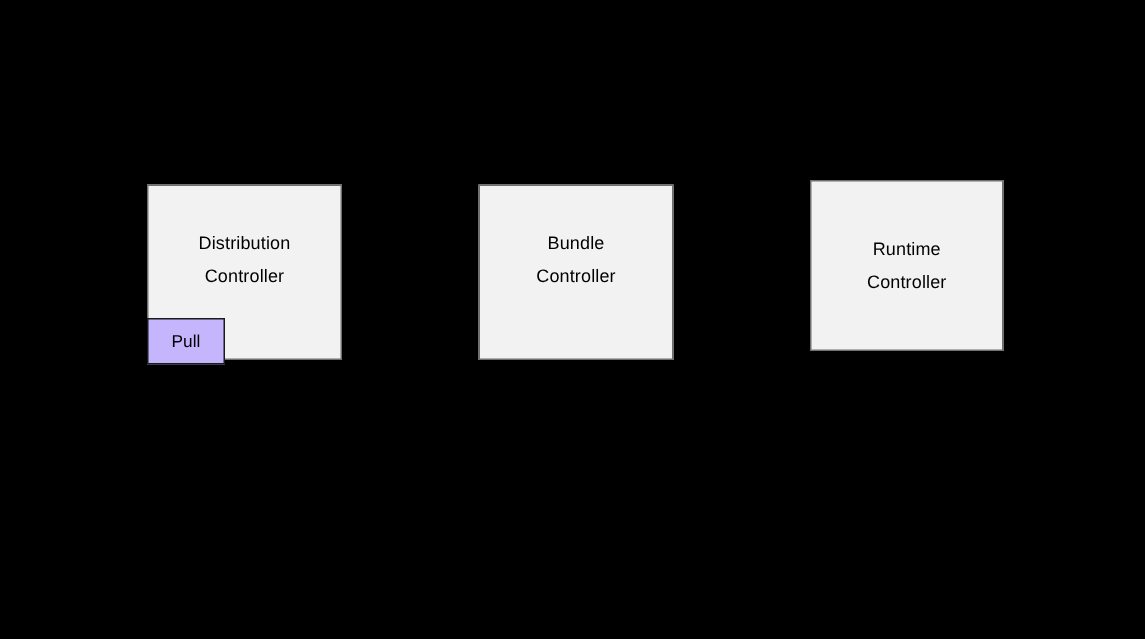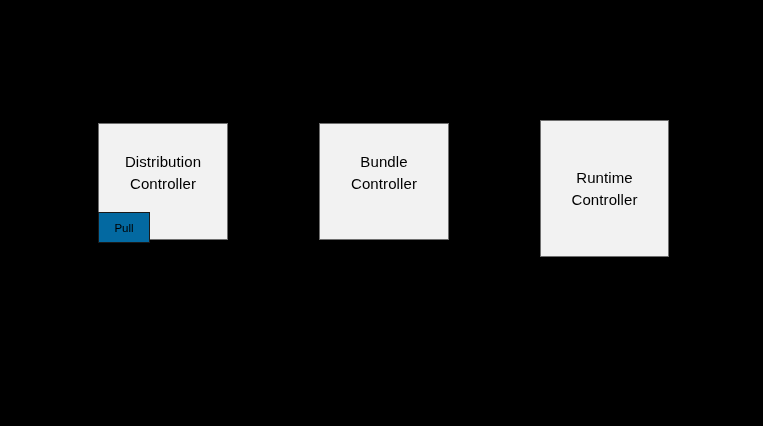--- a/index.html
+++ b/index.html
@@ -26,43 +26,43 @@
   .node {
     position: absolute;
     box-sizing: border-box;
     background: #f2f2f2;
     border: 1px solid #6f6f6f;
     display: flex;
     align-items: center;
     justify-content: center;
   }
   .node-label {
-    font-size: 15px;
+    font-size: 12px;
     line-height: 22px;
     color: #000000;
     text-align: center;
     white-space: pre-line;
     letter-spacing: 0.1px;
     user-select: none;
   }
 
   
   #node-distribution { left: 98px;  top: 123px; width: 130px; height: 117px; }
   #node-bundle       { left: 319px; top: 123px; width: 130px; height: 117px; }
-  #node-runtime      { left: 540px; top: 120px; width: 129px; height: 137px; align-items: center; }
+  #node-runtime      { left: 540px; top: 120px; width: 129px; height: 114px; align-items: center; }
 
   
   #node-distribution .node-label,
   #node-bundle .node-label { transform: translateY(-9px); }
 
   
   .subnode {
     position: absolute;
     box-sizing: border-box;
-    background: #0369a1;
+    background: #c4b5fd;
     border: 1px solid #1a1a1a;
     display: flex;
     align-items: center;
     justify-content: center;
     z-index: 3;
   }
   .subnode-label {
     font-size: 11.5px;
     line-height: 14px;
     color: #000000;

